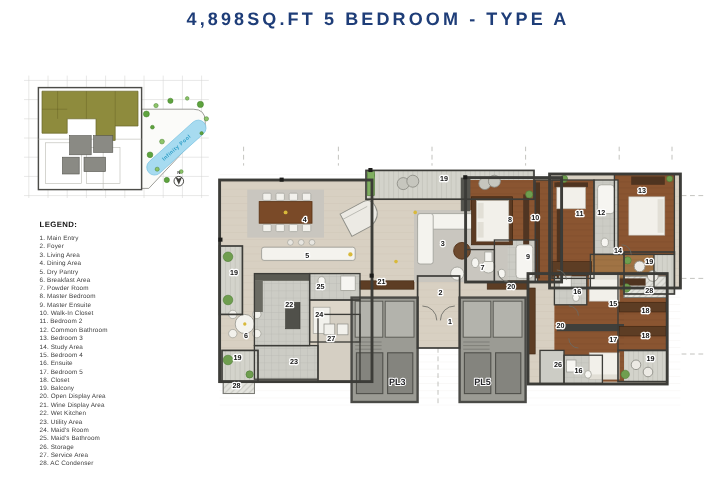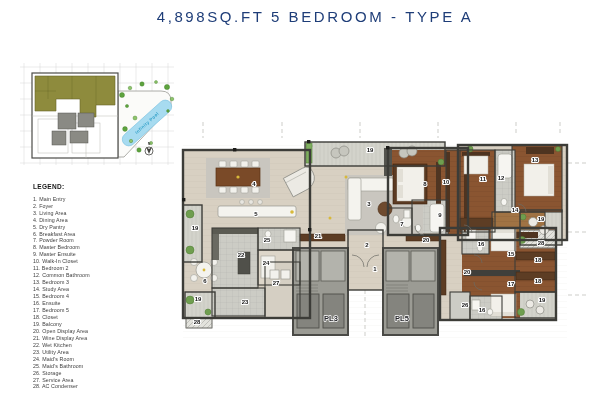--- a/index.html
+++ b/index.html
@@ -1,19 +1,19 @@
 <!DOCTYPE html>
 <html style="--title_navy: #1e3d78; --unit_olive: #8e8b3d; --pool_blue: #a7dbf0; --pool_text: #2e9ec7; --wood_brown: #8a5531; --floor_beige: #d8d0c2;"><head>
 <meta charset="utf-8">
 <style>
   html,body{margin:0;padding:0;background:#fff;}
   .page{position:relative;width:600px;height:400px;background:#ffffff;overflow:hidden;
         font-family:"Liberation Sans",sans-serif;}
   .title{position:absolute;left:115px;top:8px;width:400px;text-align:center;
-         font-size:15px;font-weight:normal;letter-spacing:2.6px;color:var(--title_navy,#1e3d78);}
+         font-size:15px;font-weight:bold;letter-spacing:2.6px;color:var(--title_navy,#1e3d78);}
   .keyplan{position:absolute;left:18px;top:60px;width:160px;height:115px;}
   .legend{position:absolute;left:33px;top:183px;width:300px;transform:scale(.5);
           transform-origin:0 0;color:#3d3d3d;}
   .legend-heading{font-size:13px;font-weight:bold;letter-spacing:.6px;color:#161616;margin:0 0 10px 0;}
   .legend ol{list-style:none;margin:0;padding:0;font-size:10.6px;line-height:13.9px;letter-spacing:.2px;}
   .floorplan{position:absolute;left:178px;top:122px;width:412px;height:225px;}
   .plan-label{font-family:"Liberation Sans",sans-serif;font-size:6px;font-weight:bold;fill:#161616;
               text-anchor:middle;dominant-baseline:central;paint-order:stroke;stroke:#ffffff;
               stroke-width:2.2px;stroke-linejoin:round;}
   .plan-label.big{font-size:7.5px;fill:#26262a;stroke-width:1.6px;}

